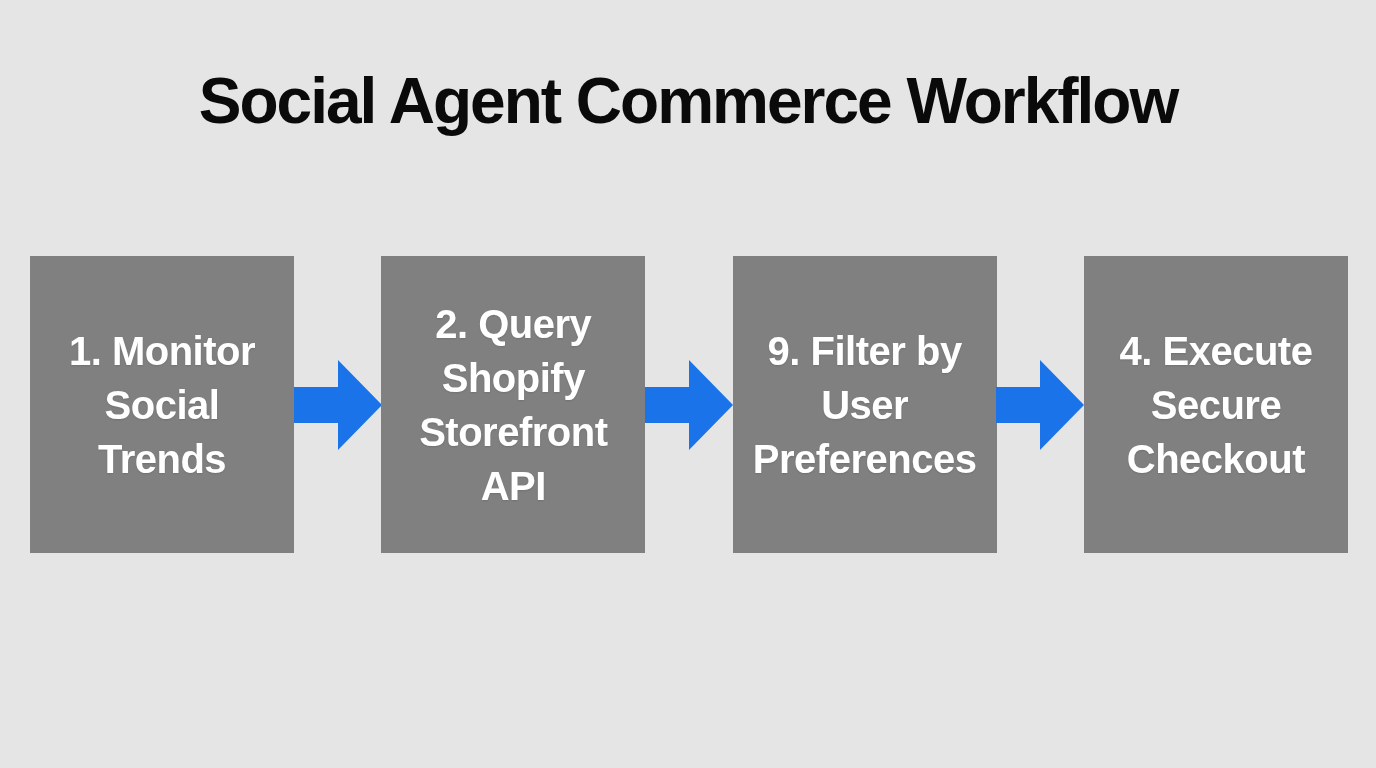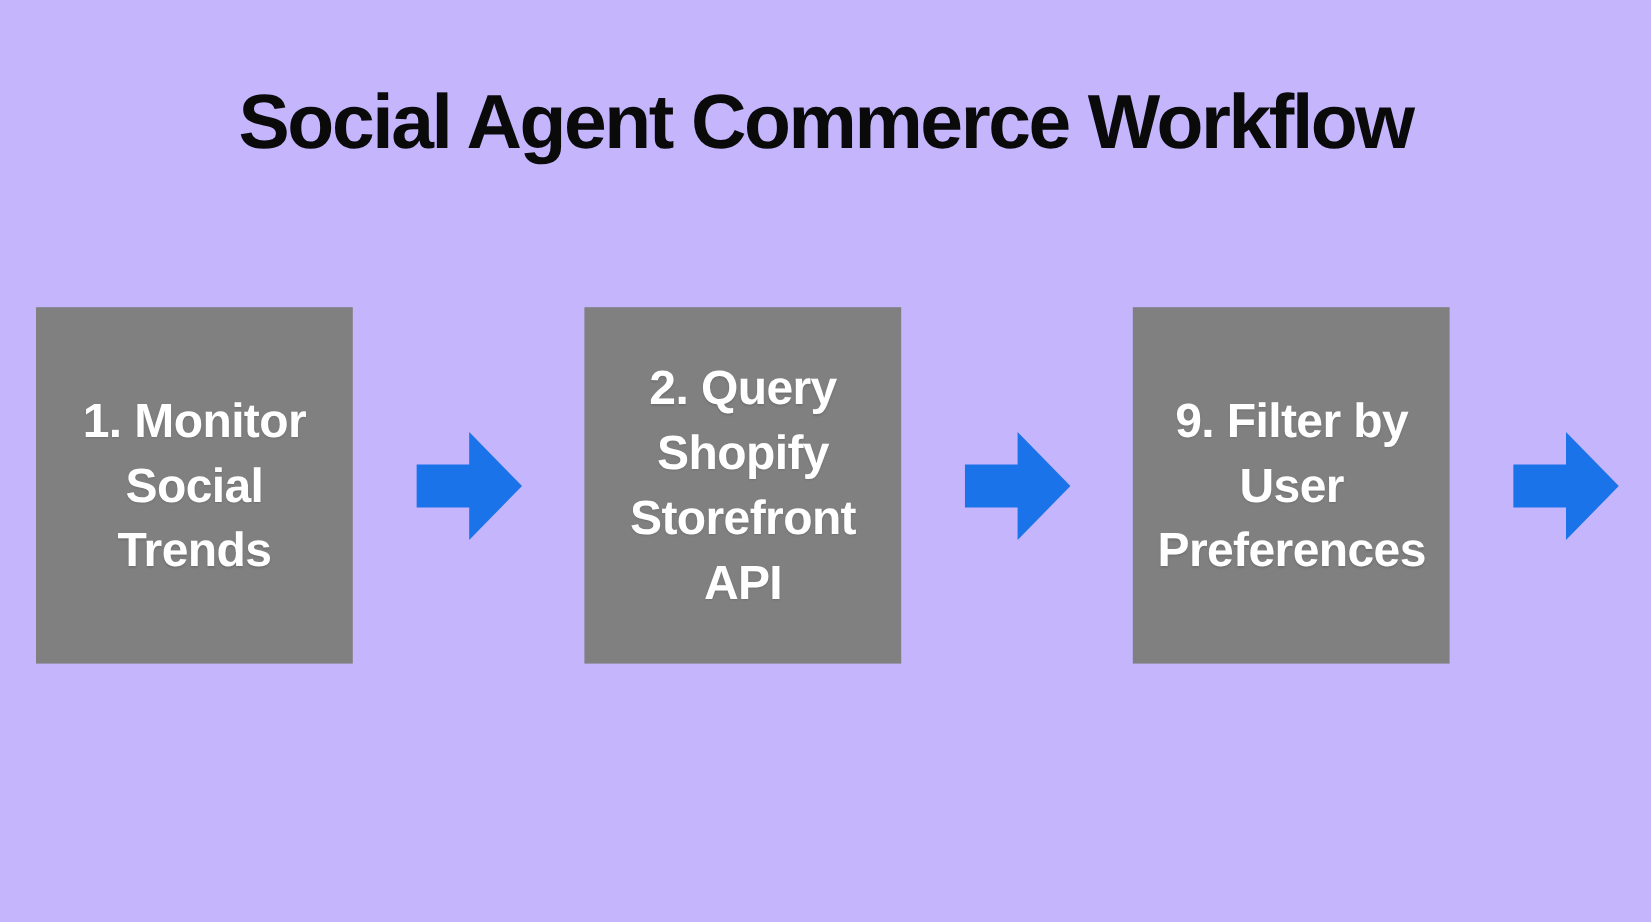--- a/index.html
+++ b/index.html
@@ -5,21 +5,21 @@
   html, body {
     margin: 0;
     padding: 0;
     background: #ffffff;
     font-family: "Liberation Sans", sans-serif;
   }
   .page {
     position: relative;
     width: 1376px;
     height: 768px;
-    background: #c4b5fd;
+    background: #e5e5e5;
     overflow: hidden;
   }
   .title {
     position: absolute;
     top: 66px;
     left: 0;
     width: 100%;
     text-align: center;
     font-size: 64px;
     font-weight: bold;
@@ -96,15 +96,18 @@
     <div class="step-box">9. Filter by
 User
 Preferences</div>
 
     <div class="arrow">
       <svg viewBox="0 0 88 90" xmlns="http://www.w3.org/2000/svg" aria-hidden="true">
         <polygon points="0,27 44,27 44,0 88,45 44,90 44,63 0,63"></polygon>
       </svg>
     </div>
 
+    <div class="step-box">4. Execute
+Secure
+Checkout</div>
 
   </div>
 </div>
 
 </body></html>

